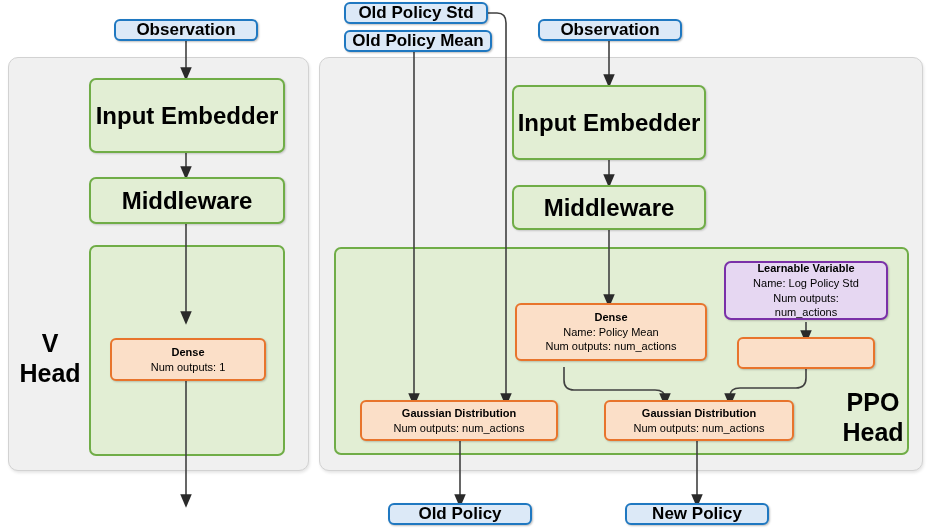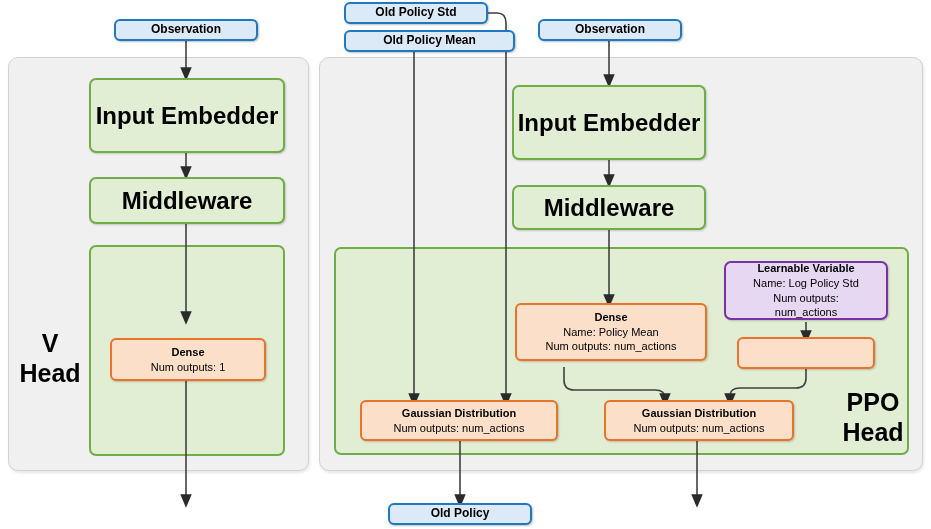--- a/index.html
+++ b/index.html
@@ -35,21 +35,21 @@
   }
 
   
   .io-box {
     background: #dce9f7;
     border: 2px solid #1f78c1;
     border-radius: 6px;
     display: flex;
     align-items: center;
     justify-content: center;
-    font-size: 12px;
+    font-size: 17px;
     font-weight: bold;
     color: #000;
     box-shadow: 1px 1px 2px rgba(0,0,0,0.25);
     text-align: center;
     line-height: 1.1;
   }
 
   
   .module-box {
     background: #e2eed4;
@@ -164,21 +164,21 @@
   </svg>
 
   <div class="abs io-box" style="left:114px; top:19px; width:144px; height:22px;">
     <span>Observation</span>
   </div>
 
   <div class="abs io-box" style="left:344px; top:2px; width:144px; height:22px;">
     <span>Old Policy Std</span>
   </div>
 
-  <div class="abs io-box" style="left:344px; top:30px; width:171px; height:22px;justify-content:center;">
+  <div class="abs io-box" style="left:344px; top:30px; width:148px; height:22px;justify-content:center;">
     <span>Old Policy Mean</span>
   </div>
 
   <div class="abs io-box" style="left:538px; top:19px; width:144px; height:22px;">
     <span>Observation</span>
   </div>
 
   <div class="abs module-box" style="left:89px; top:78px; width:196px; height:75px;">
     <span>Input Embedder</span>
   </div>
@@ -233,14 +233,17 @@
 Head</div>
 
   <div class="abs io-box" style="left:114px; top:503px; width:144px; height:22px;margin-top:39px;">
     <span>State Value</span>
   </div>
 
   <div class="abs io-box" style="left:388px; top:503px; width:144px; height:22px;">
     <span>Old Policy</span>
   </div>
 
+  <div class="abs io-box" style="left:625px; top:503px; width:144px; height:22px;">
+    <span>New Policy</span>
+  </div>
 
 </div>
 
 </body></html>

